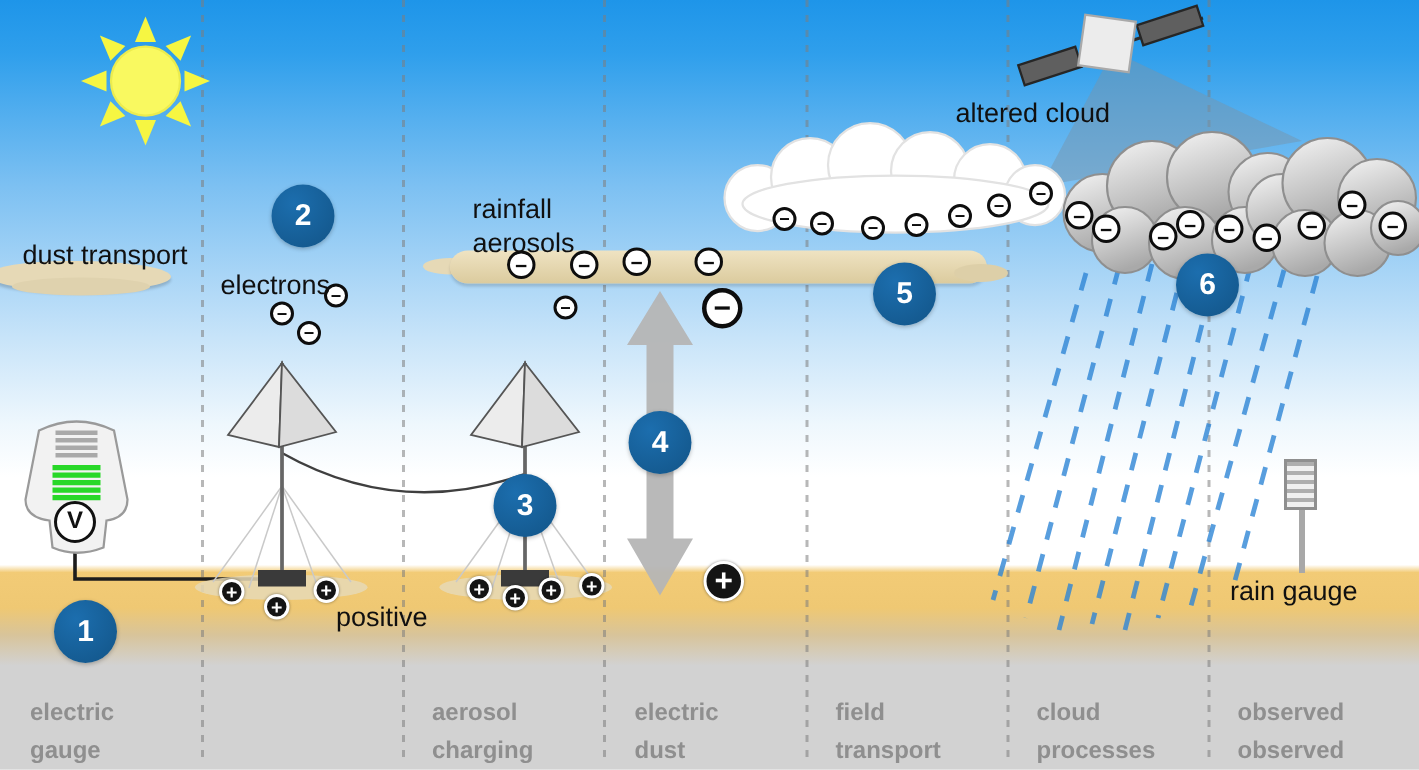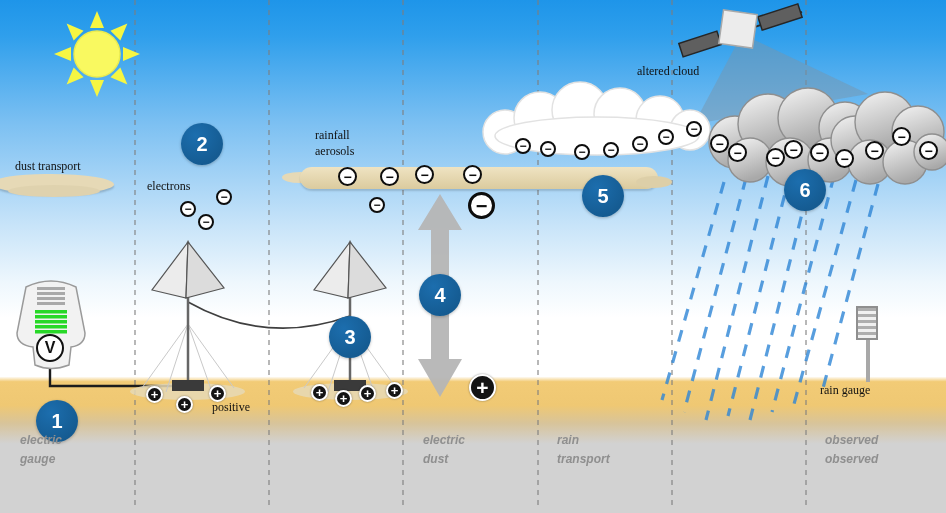--- a/index.html
+++ b/index.html
@@ -5,22 +5,22 @@
   html,body{margin:0;padding:0;background:#e8e8e8;}
   #canvas{
     position:relative;width:946px;height:513px;overflow:hidden;
     font-family:"Liberation Sans",sans-serif;
     background:linear-gradient(180deg,
       #1e95e9 0%,#2f9fec 7%,#7cc0f2 24%,#c8e4f9 44%,#eef7fd 55%,#ffffff 62%,
       #ffffff 73.4%,#f2cb76 74.4%,#efc873 79%,#d8c49a 82.5%,#d2d2d2 86.5%,#d2d2d2 100%);
   }
   .vline{position:absolute;top:0;width:2px;height:505px;z-index:1;
     background:repeating-linear-gradient(180deg,rgba(125,125,125,.55) 0 5px,transparent 5px 10px);}
-  .lbl{position:absolute;color:#101010;font-size:12px;font-weight:500;z-index:8;white-space:nowrap;line-height:1.3;font-family:Liberation Serif, serif;}
-  .stage{position:absolute;top:431px;color:#8f8f8f;font-size:12px;font-weight:bold;line-height:1.55;z-index:8;white-space:nowrap;font-style:italic;}
+  .lbl{position:absolute;color:#101010;font-size:18px;font-weight:500;z-index:8;white-space:nowrap;line-height:1.3;}
+  .stage{position:absolute;top:464px;color:#8f8f8f;font-size:16px;font-weight:bold;line-height:1.55;z-index:8;white-space:nowrap;}
   .badge{position:absolute;width:42px;height:42px;border-radius:50%;z-index:7;
     background:radial-gradient(circle at 35% 30%,#1c6eae,#125487);color:#fff;
     display:flex;align-items:center;justify-content:center;font-size:20px;font-weight:bold;
     box-shadow:0 1px 3px rgba(0,0,0,.25);}
   .minus,.plus{position:absolute;border-radius:50%;display:flex;align-items:center;justify-content:center;
     box-sizing:border-box;font-weight:bold;line-height:1;z-index:6;}
   .minus{background:#fff;border:2px solid #0d0d0d;color:#0d0d0d;}
   .m-sm{width:16px;height:16px;font-size:12px;}
   .m-md{width:19px;height:19px;font-size:14px;border-width:2.5px;}
   .m-lg{width:27px;height:27px;font-size:20px;border-width:3px;}
@@ -199,21 +199,21 @@
   </svg>
 
   <span class="plus p-sm" style="left:146px;top:386px">+</span>
   <span class="plus p-sm" style="left:176px;top:396px">+</span>
   <span class="plus p-sm" style="left:209px;top:385px">+</span>
   <span class="plus p-sm" style="left:311px;top:384px">+</span>
   <span class="plus p-sm" style="left:335px;top:390px">+</span>
   <span class="plus p-sm" style="left:359px;top:385px">+</span>
   <span class="plus p-sm" style="left:386px;top:382px">+</span>
   <span class="plus p-lg" style="left:469px;top:374px">+</span>
-  <div class="lbl" style="left:212px;top:400px">positive</div>
+  <div class="lbl" style="left:224px;top:400px">positive</div>
 
   <svg style="left:10px;top:275px;z-index:5" width="82" height="100" viewBox="0 0 82 100">
     <path d="M16,12 Q41,0 66,12 L75,58 Q75,70 61,72 L59,90 Q41,97 25,90 L23,72 Q7,70 7,58 Z" fill="#f2f2f2" stroke="#9a9a9a" stroke-width="1.5"></path>
     <g fill="#a9a9a9">
       <rect x="27" y="12" width="28" height="3"></rect>
         <rect x="27" y="17" width="28" height="3"></rect>
       <rect x="27" y="22" width="28" height="3"></rect>
         <rect x="27" y="27" width="28" height="3"></rect>
     </g>
     <g fill="#28d828">
@@ -236,26 +236,34 @@
   <div class="badge" style="left:181px;top:123px">2</div>
   <div class="badge" style="left:329px;top:316px">3</div>
   <div class="badge" style="left:419px;top:274px">4</div>
   <div class="badge" style="left:582px;top:175px">5</div>
   <div class="badge" style="left:784px;top:169px">6</div>
 
   <div class="stage" style="left:20px">
     <span>electric</span><br>
     <span>gauge</span>
   </div>
+  <div class="stage" style="left:288px">
+    <span>aerosol</span><br>
+    <span>charging</span>
+  </div>
   <div class="stage" style="left:423px">
     <span>electric</span><br>
     <span>dust</span>
   </div>
   <div class="stage" style="left:557px">
-    <span>rain</span><br>
+    <span>field</span><br>
     <span>transport</span>
+  </div>
+  <div class="stage" style="left:691px">
+    <span>cloud</span><br>
+    <span>processes</span>
   </div>
   <div class="stage" style="left:825px">
     <span>observed</span><br>
     <span>observed</span>
   </div>
 
 </div>
 
 </body></html>

